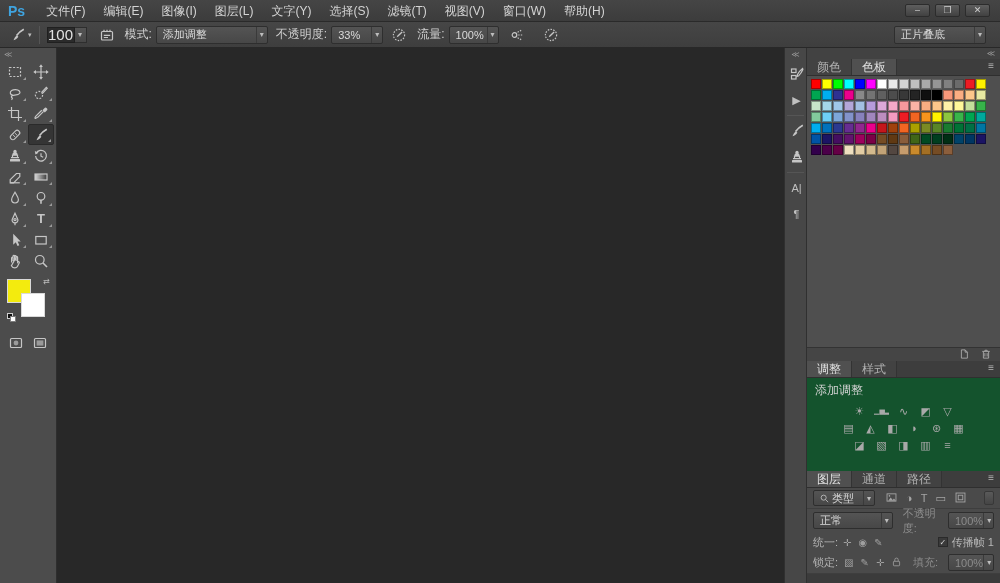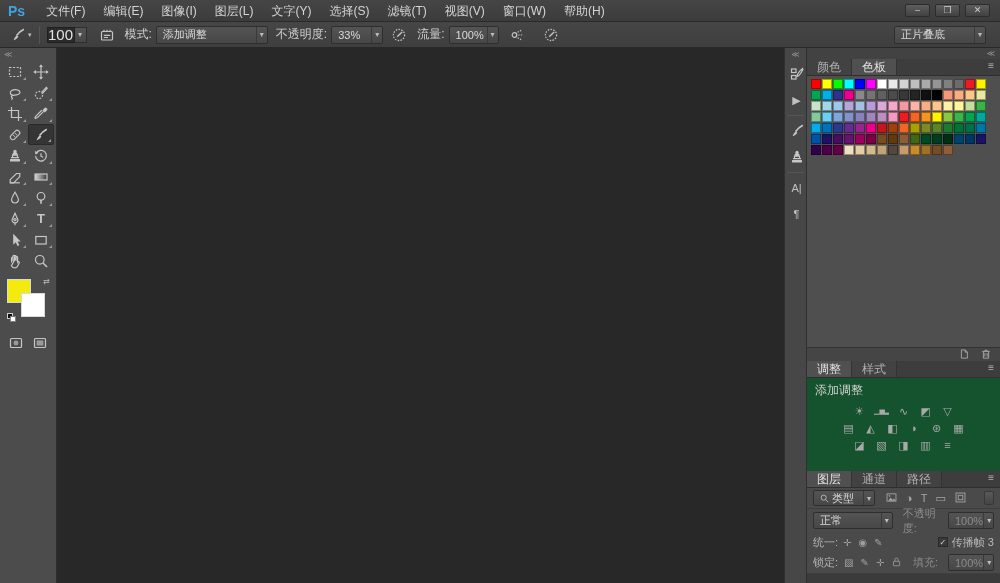--- a/index.html
+++ b/index.html
@@ -623,21 +623,21 @@
       </div>
       <div class="lrow" id="layers-unify-row">
         <span>统一:</span>
         <span id="unify-icons">
             <span>✛</span>
             <span>◉</span>
             <span>✎</span>
           </span>
         <span id="propagate">
           <span class="cb">✓</span>
-          <span>传播帧 3</span>
+          <span>传播帧 1</span>
         </span>
       </div>
       <div class="lrow" id="layers-lock-row">
         <span>锁定:</span>
         <span id="lock-icons">
             <span>▨</span>
             <span>✎</span>
             <span>✛</span>
             <span><svg class="ticon" viewBox="0 0 16 16">
                 <rect x="3.5" y="7" width="9" height="6.5" rx="1"></rect>

